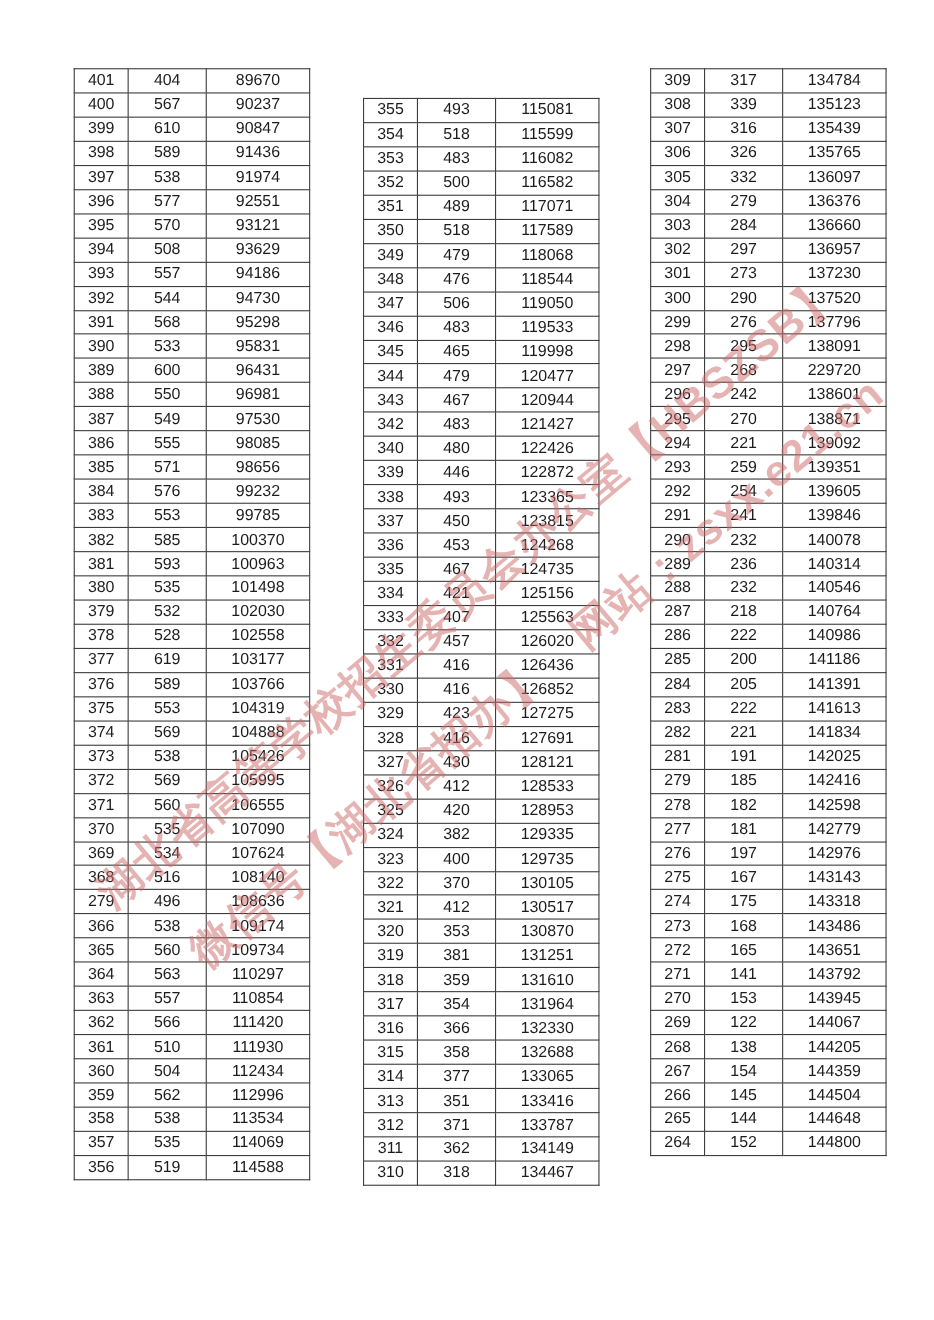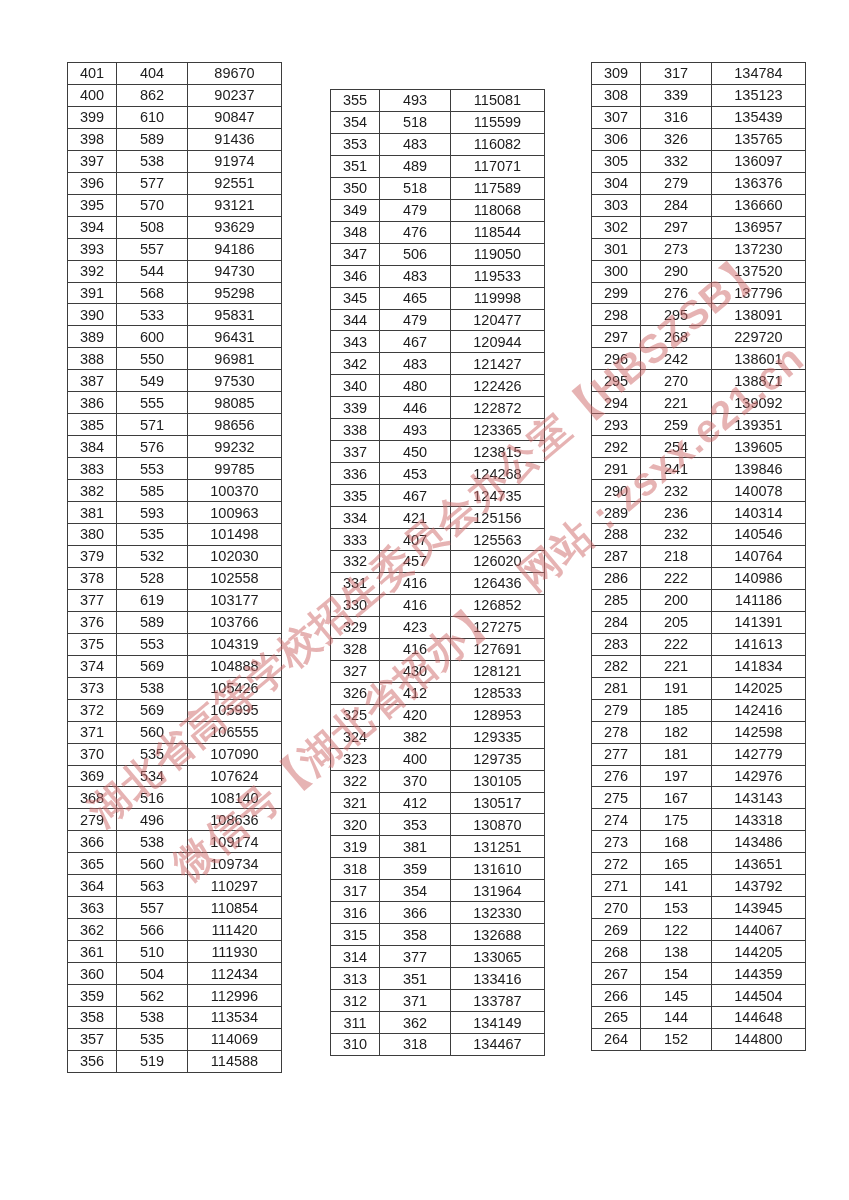--- a/index.html
+++ b/index.html
@@ -55,21 +55,21 @@
         <col style="width:94px">
       </colgroup>
     <tbody>
         <tr>
           <td>401</td>
           <td>404</td>
           <td>89670</td>
         </tr>
         <tr>
           <td>400</td>
-          <td>862</td>
+          <td>567</td>
           <td>90237</td>
         </tr>
         <tr>
           <td>399</td>
           <td>610</td>
           <td>90847</td>
         </tr>
         <tr>
           <td>398</td>
           <td>589</td>
@@ -304,20 +304,25 @@
           <td>354</td>
           <td>518</td>
           <td>115599</td>
         </tr>
         <tr>
           <td>353</td>
           <td>483</td>
           <td>116082</td>
         </tr>
         <tr>
+          <td>352</td>
+          <td>500</td>
+          <td>116582</td>
+        </tr>
+        <tr>
           <td>351</td>
           <td>489</td>
           <td>117071</td>
         </tr>
         <tr>
           <td>350</td>
           <td>518</td>
           <td>117589</td>
         </tr>
         <tr>

